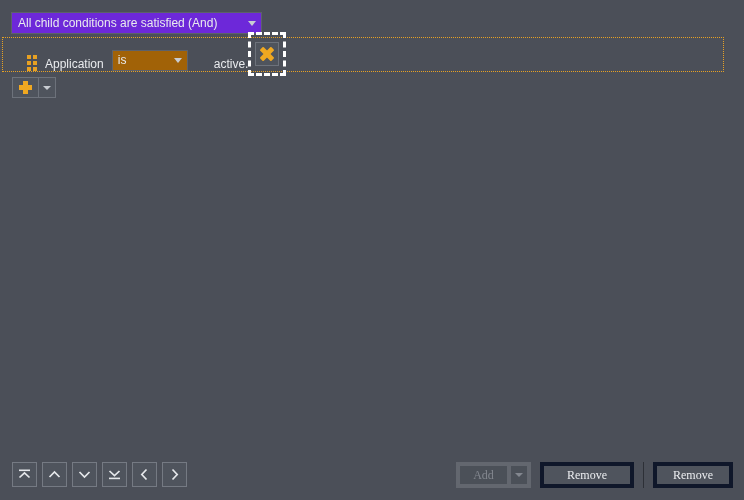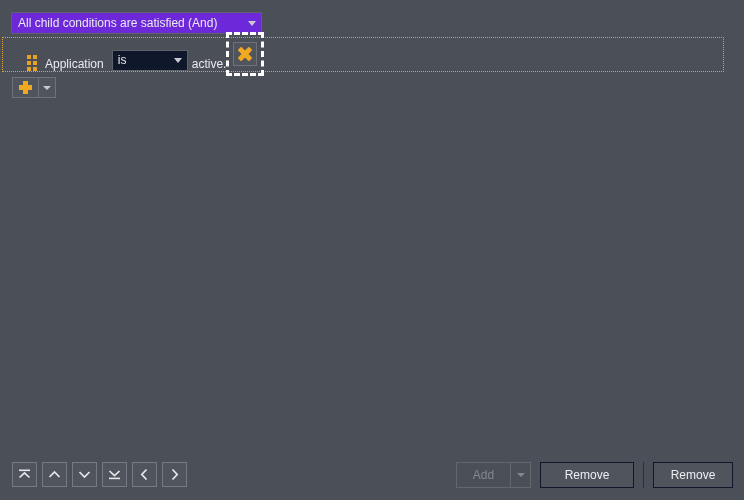--- a/index.html
+++ b/index.html
@@ -102,42 +102,42 @@
     font-size: 12px;
     color: #e9ebee;
     margin-right: 8px;
     white-space: nowrap;
     flex: 0 0 auto;
   }
 
   .op-combo {
     width: 76px;
     height: 21px;
-    background: #0f172a;
+    background: #a16207;
     border: 1px solid #5d616a;
     box-sizing: border-box;
     display: flex;
     align-items: center;
     flex: 0 0 auto;
     cursor: default;
   }
   .op-combo .combo-text {
     flex: 1 1 auto;
     padding-left: 5px;
     font-size: 12px;
     line-height: 19px;
     color: #e9ebee;
     white-space: nowrap;
     overflow: hidden;
   }
 
   .value-text {
     font-size: 12px;
     color: #e9ebee;
-    margin-left: 4px;
+    margin-left: 26px;
     white-space: nowrap;
     flex: 0 0 auto;
   }
 
   
   .del-wrap {
     position: relative;
     width: 34px;
     height: 35px;
     margin-left: 2px;
@@ -264,25 +264,25 @@
     position: absolute;
     right: 11px;
     top: 462px;
     display: flex;
     align-items: stretch;
     height: 26px;
   }
   .btn {
     height: 26px;
     background: #4f545d;
-    border: 1px solid #0f172a;
+    border: 4px solid #0f172a;
     box-sizing: border-box;
     color: #eceef1;
     font-size: 12px;
-    font-family: Liberation Sans, sans-serif;
+    font-family: Liberation Serif, serif;
     display: flex;
     align-items: center;
     justify-content: center;
     cursor: pointer;
     padding: 0;
   }
   .btn.disabled {
     color: #83878f;
     border-color: #63676f;
     background: #4b5058;

